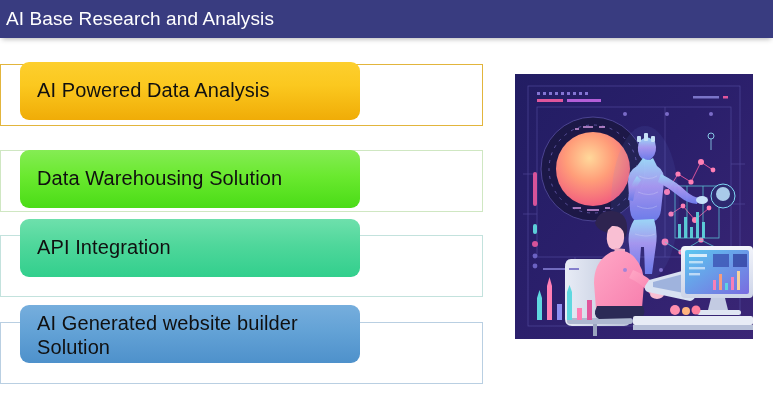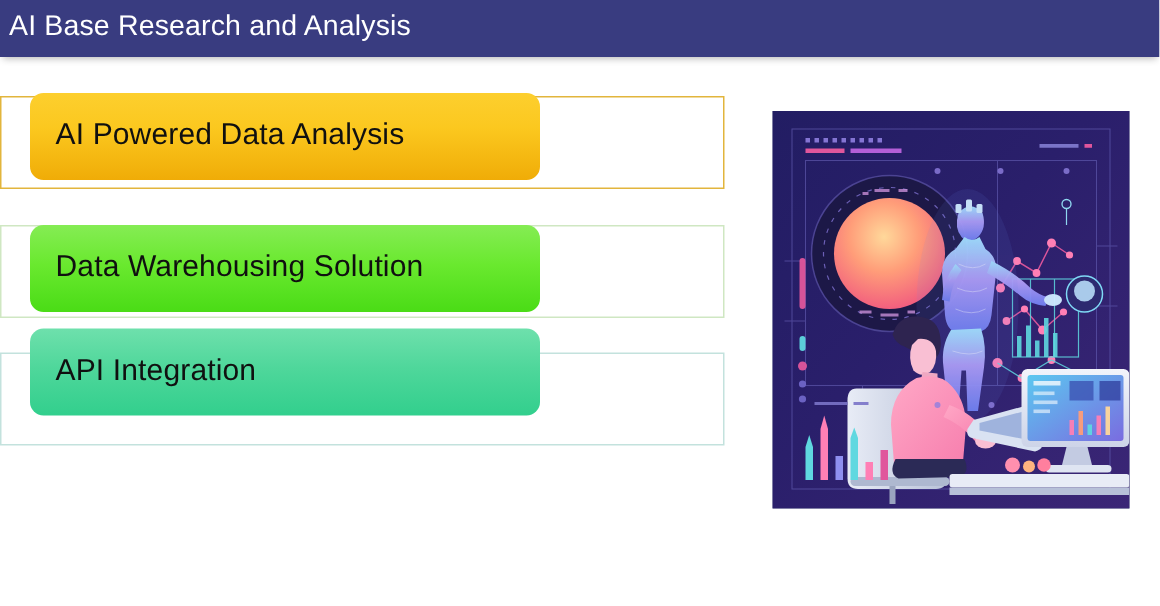--- a/index.html
+++ b/index.html
@@ -146,20 +146,26 @@
     </div>
   </div>
 
   <div class="row" id="row-3">
     <div class="row-outline"></div>
     <div class="chip">
       <span class="chip-label">API Integration</span>
     </div>
   </div>
 
+  <div class="row" id="row-4">
+    <div class="row-outline"></div>
+    <div class="chip">
+      <span class="chip-label">AI Generated website builder Solution</span>
+    </div>
+  </div>
 
 </div>
 
 <div id="illustration">
   <svg width="238" height="265" viewBox="0 0 238 265" xmlns="http://www.w3.org/2000/svg">
     <defs>
       <linearGradient id="bgGrad" x1="0" y1="0" x2="1" y2="1">
         <stop offset="0%" stop-color="#221d63"></stop>
         <stop offset="45%" stop-color="#2a1f6b"></stop>
         <stop offset="100%" stop-color="#3b2676"></stop>

